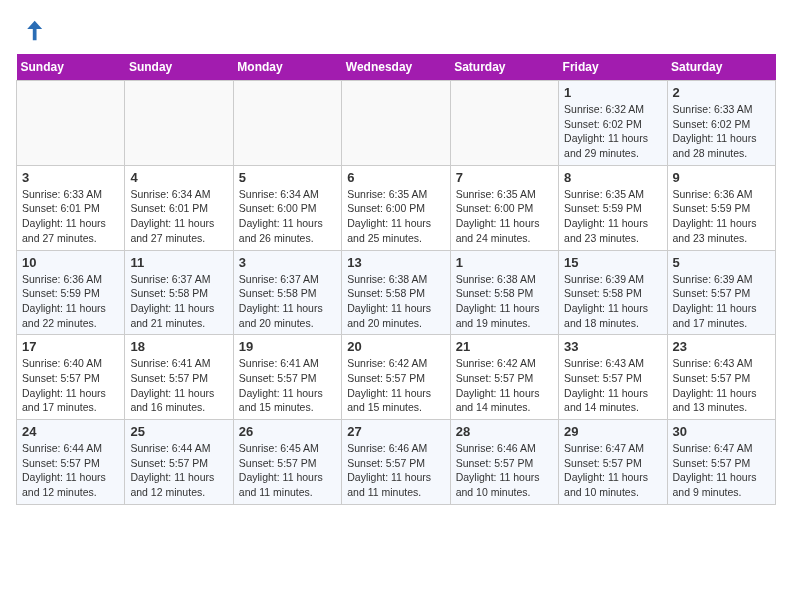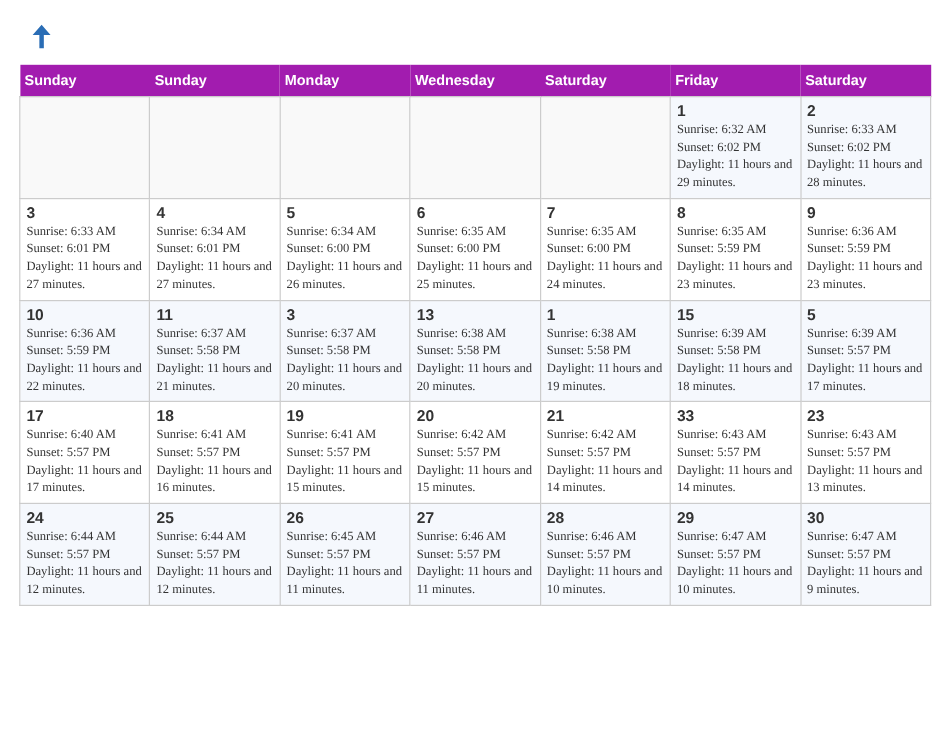--- a/index.html
+++ b/index.html
@@ -69,21 +69,20 @@
       font-size: 13px;
       font-weight: bold;
       color: #333;
       display: block;
       margin-bottom: 2px;
     }
     .day-info {
       color: #333;
       line-height: 1.4;
       font-size: 10.5px;
-      font-family: Liberation Serif, serif;
     }
     tbody tr:nth-child(odd) td {
       background: #f5f8fd;
     }
     tbody tr:nth-child(even) td {
       background: #fff;
     }
     .empty-cell {
       background: #f9f9f9 !important;
     }

